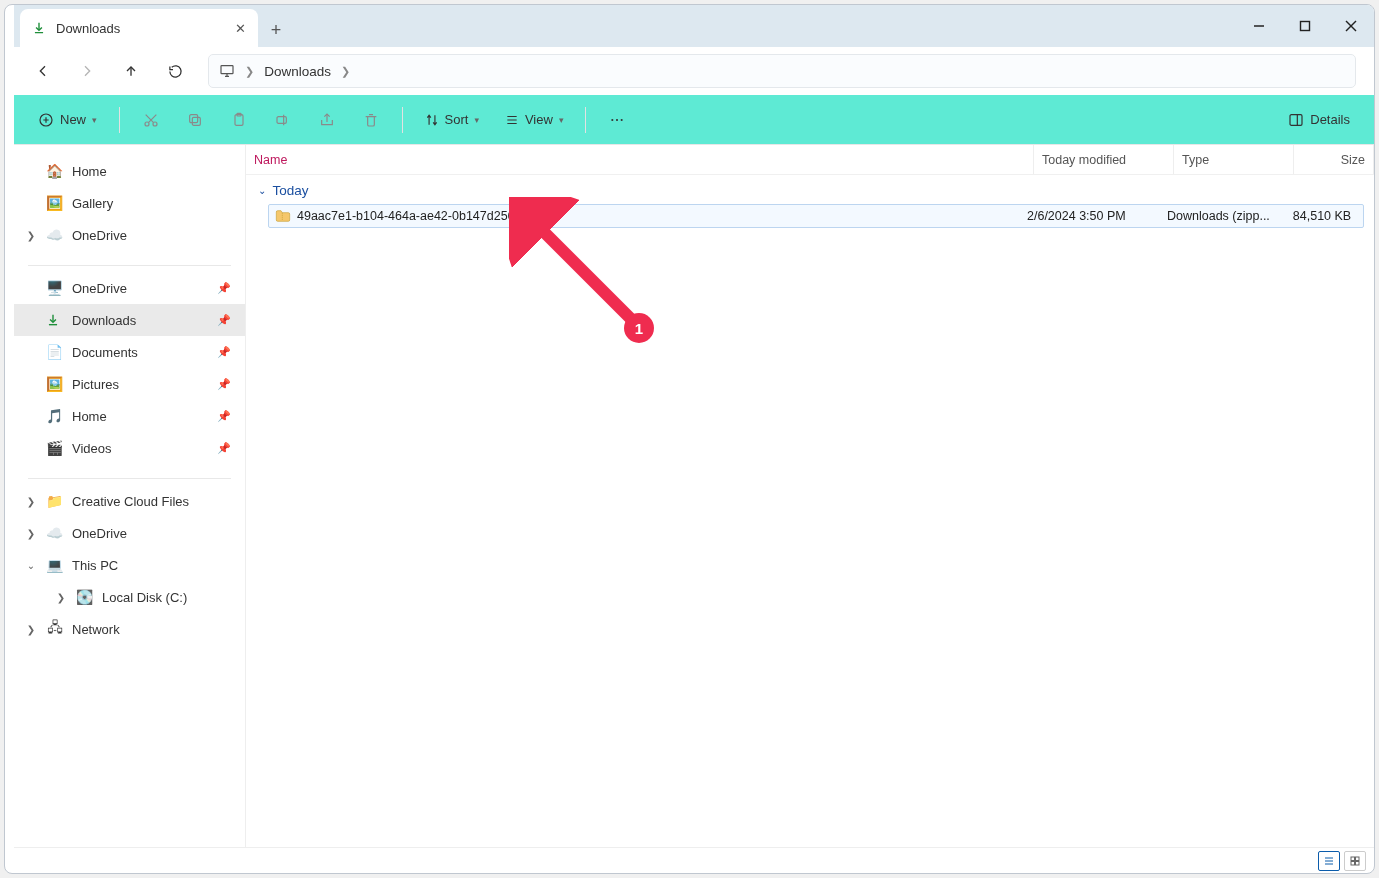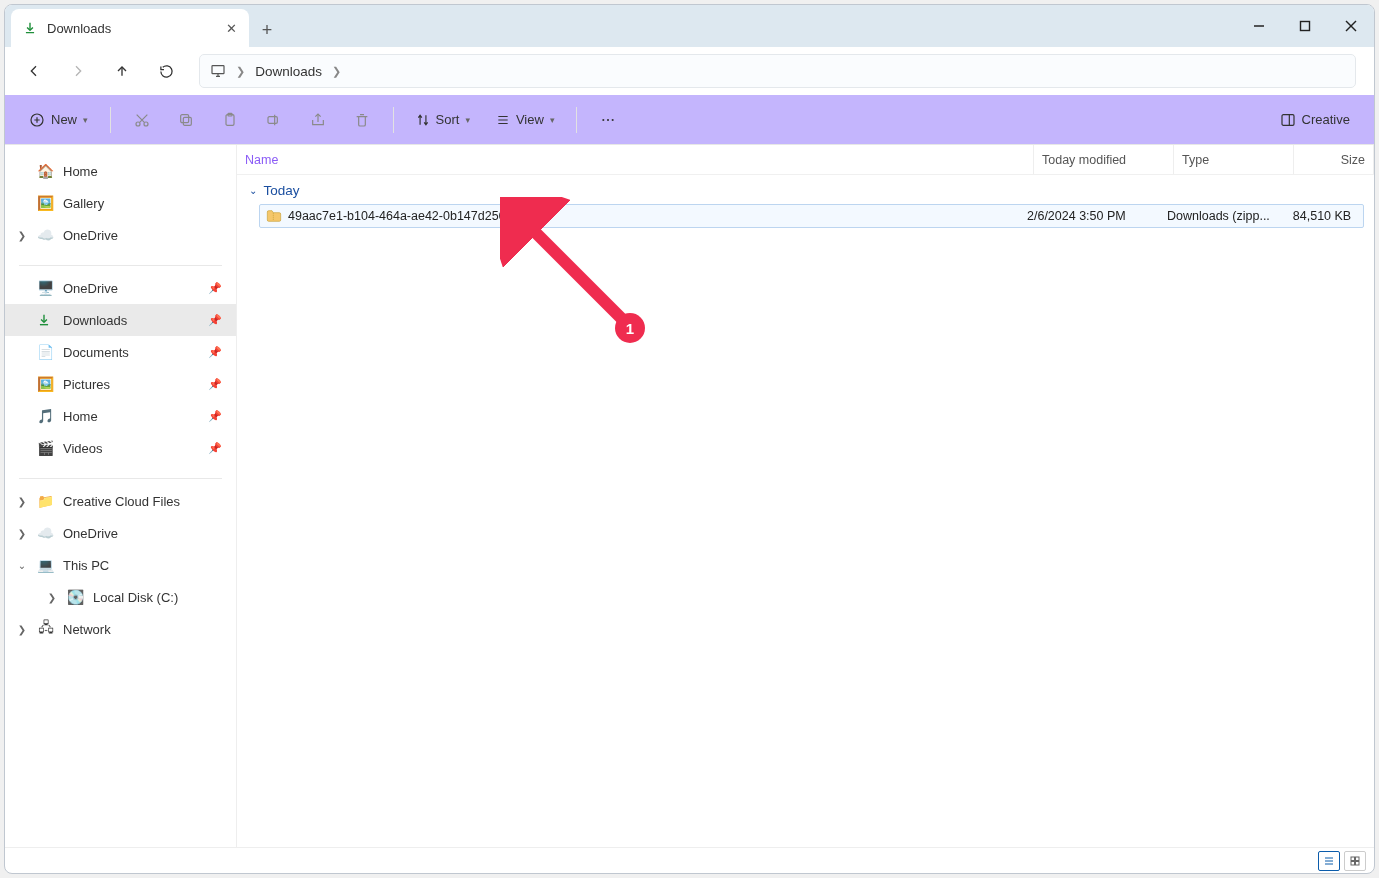--- a/index.html
+++ b/index.html
@@ -1,37 +1,37 @@
 <!DOCTYPE html>
 <html><head>
 <meta charset="utf-8">
 <style>
 * { margin:0; padding:0; box-sizing:border-box; font-family:"Segoe UI",Arial,sans-serif; }
 body { background:#f0f0f0; width:1379px; height:878px; overflow:hidden; }
-.window { width:1371px; height:870px; margin:4px; background:#fff; border:1px solid #c0c7d0; border-radius:8px; display:flex; flex-direction:column; overflow:hidden; }
+.window { width:1371px; height:870px; margin:4px; background:#fff; border:1px solid #c0c7d0; border-radius:8px; display:flex; flex-direction:column; overflow:hidden;padding-left:9px; }
 
 
 .titlebar { height:42px; background:#dde8f0; display:flex; align-items:flex-end; }
 .tab { height:38px; width:238px; background:#fff; border-radius:8px 8px 0 0; margin-left:6px; display:flex; align-items:center; padding:0 12px; font-size:13px; color:#333; gap:10px; }
 .tab .close { margin-left:auto; font-size:13px; color:#555; cursor:pointer; }
 .newtab { width:36px; text-align:center; font-size:18px; color:#555; padding-bottom:6px; cursor:pointer; }
 .winctrls { margin-left:auto; display:flex; height:42px; }
 .winctrl { width:46px; display:flex; align-items:center; justify-content:center; cursor:pointer; font-size:12px; color:#222; }
 
 
 .navrow { height:48px; background:#fff; display:flex; align-items:center; padding:0 10px; gap:6px; }
 .navbtn { width:38px; height:34px; display:flex; align-items:center; justify-content:center; border-radius:4px; color:#333; cursor:pointer; }
 .navbtn.disabled { color:#b5b5b5; }
 .addrbar { flex:1; height:34px; border:1px solid #e4e8ec; border-radius:5px; background:#fafcfe; display:flex; align-items:center; padding:0 10px; gap:10px; font-size:13.5px; color:#333; margin:0 8px; }
 .addrbar .crumb-sep { color:#888; font-size:11px; }
 .searchbox { width:330px; height:34px; border:1px solid #e4e8ec; border-radius:5px; background:#fafcfe; display:flex; align-items:center; padding:0 12px; }
 .searchbox input { border:none; outline:none; background:transparent; flex:1; font-size:13.5px; color:#333; }
 
 
-.toolrow { height:50px; background:#c4b5fd; display:flex; align-items:center; padding:0 14px; gap:6px; border-bottom:1px solid #e7e7e7; }
+.toolrow { height:50px; background:#5eead4; display:flex; align-items:center; padding:0 14px; gap:6px; border-bottom:1px solid #e7e7e7; }
 .tbtn { height:34px; padding:0 10px; display:flex; align-items:center; gap:6px; border-radius:4px; font-size:13px; color:#333; cursor:pointer; }
 .tbtn.icon-only { width:38px; justify-content:center; color:#8a8a8a; }
 .tbtn .chev { font-size:9px; color:#666; }
 .tsep { width:1px; height:26px; background:#e2e2e2; margin:0 6px; }
 .tspacer { flex:1; }
 
 
 .body { flex:1; display:flex; overflow:hidden; }
 .sidebar { width:232px; border-right:1px solid #eee; padding:6px 0; overflow-y:auto; }
 .sidegroup { padding:4px 0; }
@@ -39,21 +39,21 @@
 .sideitem { height:32px; display:flex; align-items:center; padding:0 14px 0 10px; font-size:13px; color:#333; gap:8px; cursor:pointer; position:relative; }
 .sideitem.active { background:#eaeaea; }
 .sideitem .chev { width:14px; font-size:10px; color:#666; text-align:center; }
 .sideitem .icon { width:18px; text-align:center; font-size:14px; }
 .sideitem .pin { margin-left:auto; color:#888; font-size:11px; }
 .sideitem.indent2 { padding-left:40px; }
 
 .content { flex:1; background:#fff; display:flex; flex-direction:column; position:relative; }
 .colhead { height:30px; display:flex; align-items:center; font-size:12.5px; color:#555; border-bottom:1px solid #f0f0f0; }
 .colhead .col { padding:0 8px; border-right:1px solid #eee; height:100%; display:flex; align-items:center; }
-.col-name { flex:1; padding-left:24px; color:#8b5cf6; }
+.col-name { flex:1; padding-left:24px; color:#be185d; }
 .col-date { width:140px; }
 .col-type { width:120px; }
 .col-size { width:80px; text-align:left; justify-content:flex-end; }
 
 .group-hdr { display:flex; align-items:center; gap:6px; font-size:13.5px; color:#1b4fa0; padding:8px 0 4px 12px; }
 .group-hdr .gchev { font-size:10px; }
 
 .filerow { height:24px; display:flex; align-items:center; font-size:12.5px; color:#222; margin:2px 10px 2px 22px; border:1px solid #bcd5f0; border-radius:2px; background:#f3f9ff; }
 .filerow .fname { flex:1; display:flex; align-items:center; gap:6px; padding-left:6px; }
 .filerow .fdate { width:140px; }
@@ -219,21 +219,21 @@
           <circle cx="12" cy="12" r="1.6"></circle>
           <circle cx="19" cy="12" r="1.6"></circle>
         </svg>
     </div>
     <div class="tspacer"></div>
     <div class="tbtn">
       <svg width="16" height="16" viewBox="0 0 24 24" fill="none" stroke="#333" stroke-width="1.8">
           <rect x="3" y="4" width="18" height="16" rx="2"></rect>
           <path d="M14 4v16"></path>
         </svg>
-      <span>Creative</span>
+      <span>Details</span>
     </div>
   </div>
 
   <div class="body">
 
     <div class="sidebar">
       <div class="sidegroup">
         <div class="sideitem">
           <span class="chev"></span>
             <span class="icon">🏠</span>

